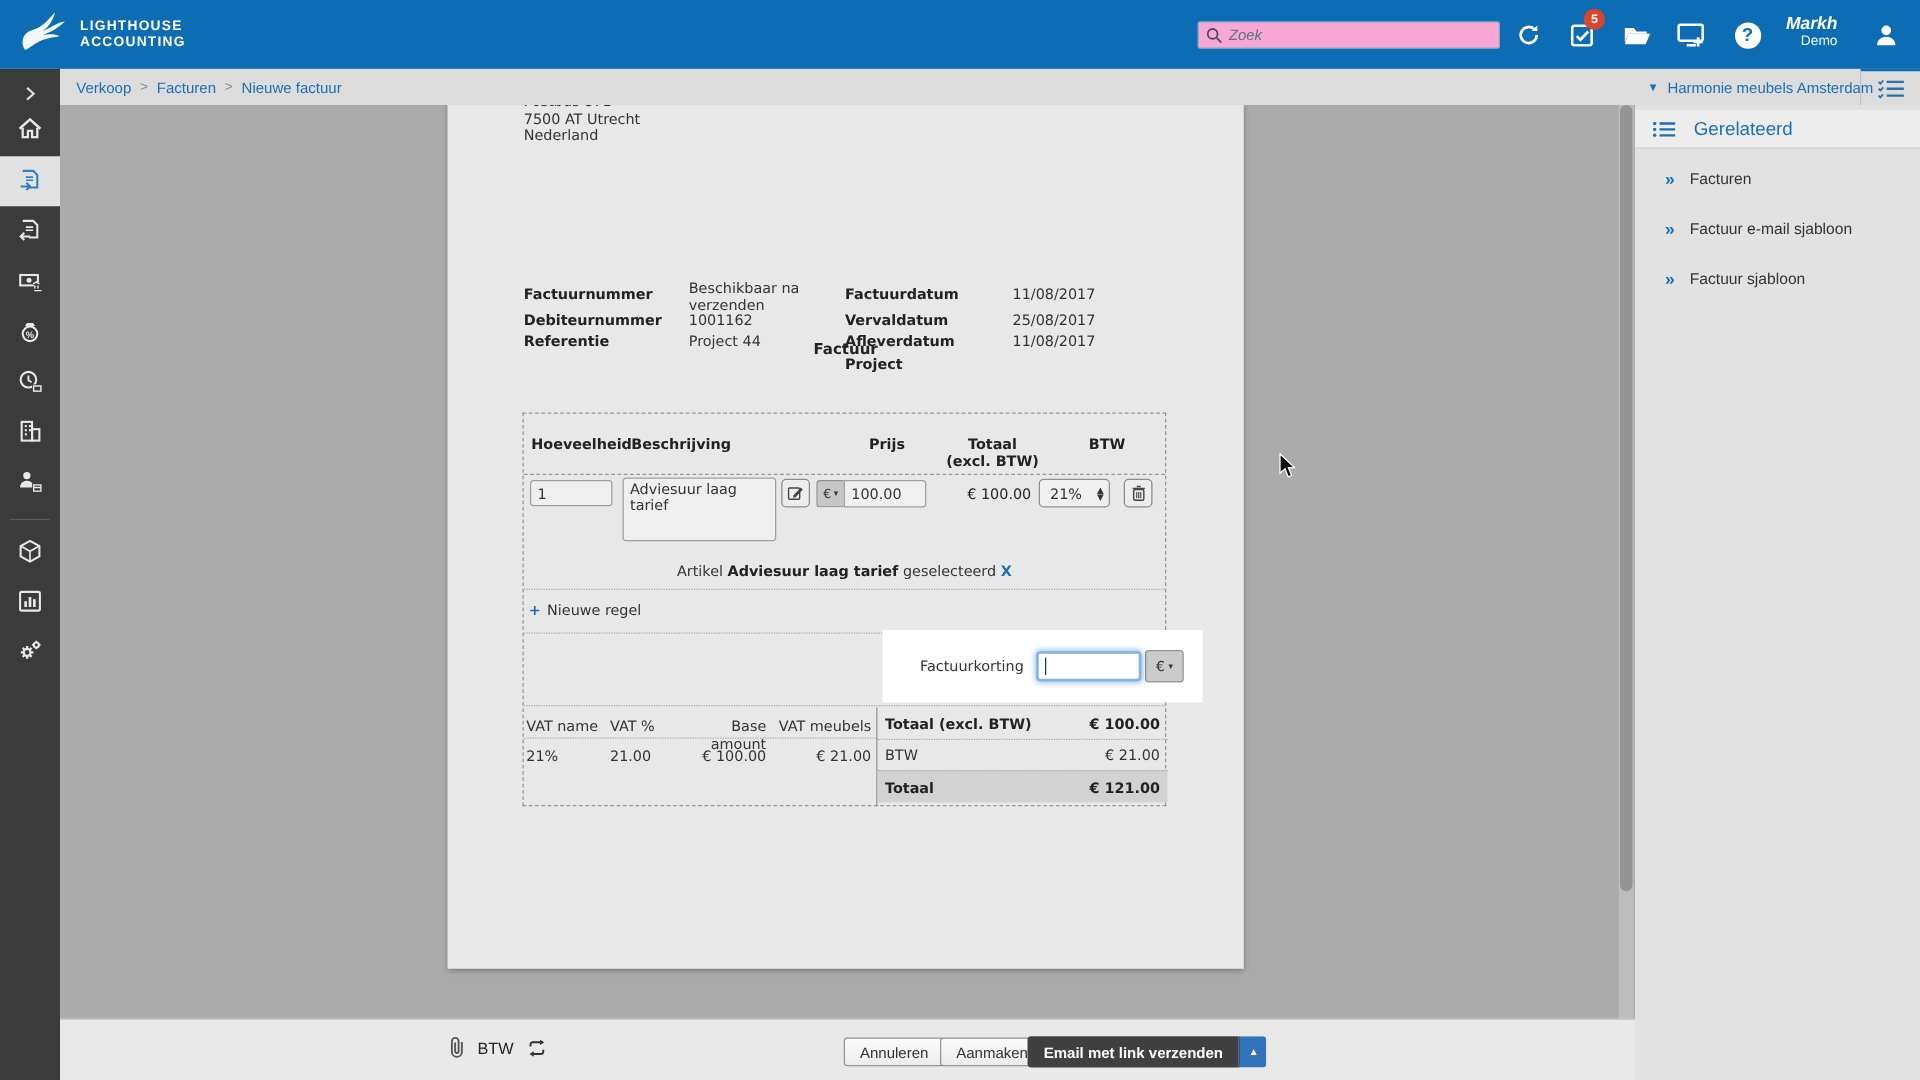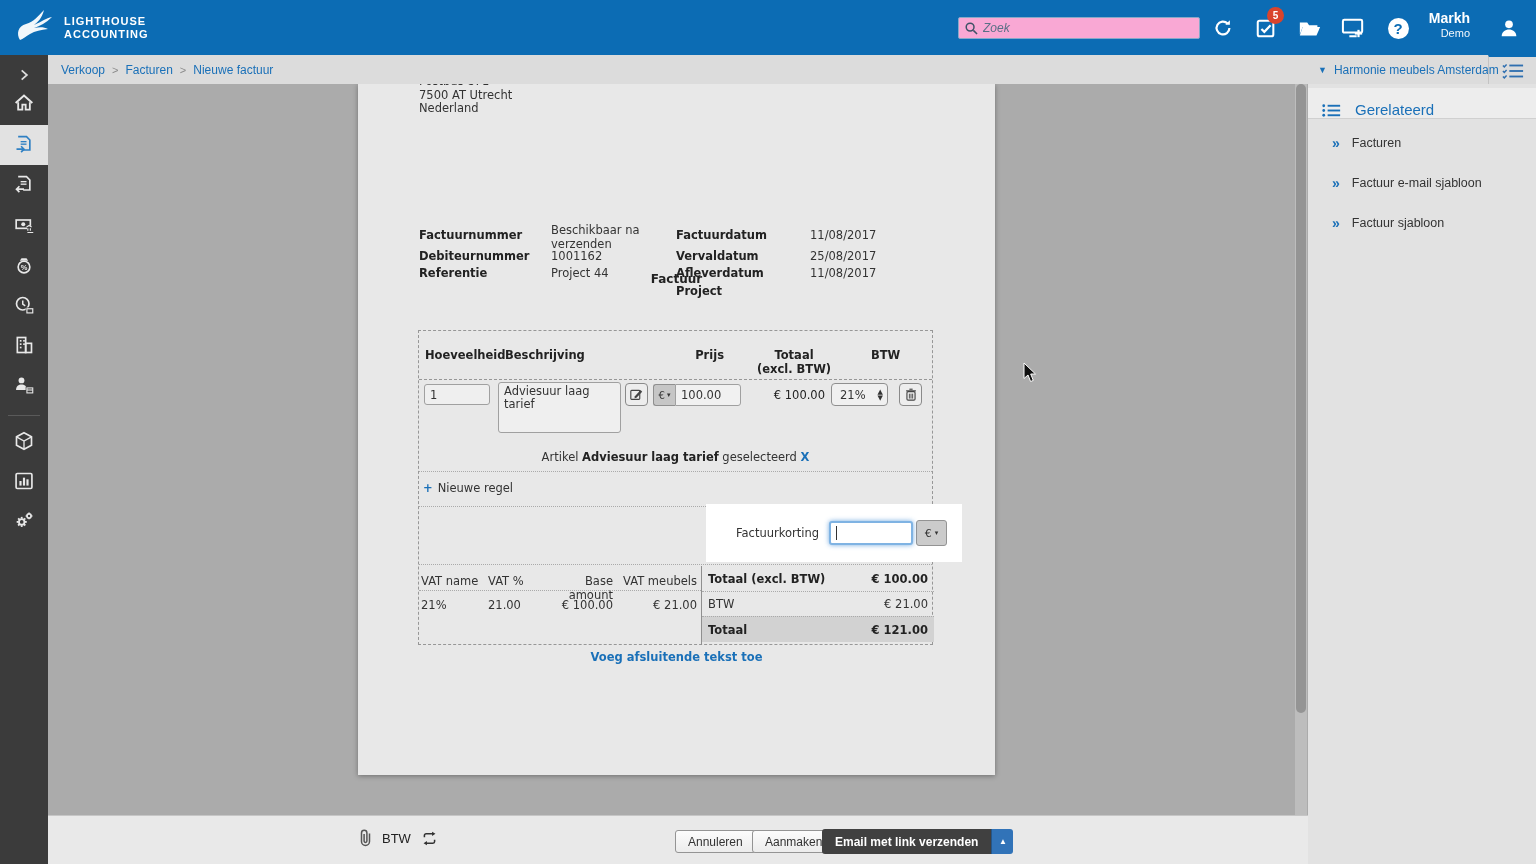--- a/index.html
+++ b/index.html
@@ -10,21 +10,21 @@
   .topbar { position:absolute; left:0; top:0; width:1536px; height:55px; background:#0c6cb4; display:flex; align-items:center; z-index:30; }
   .logo-wrap { display:flex; align-items:center; margin-left:14px; }
   .logo-text { color:#fff; font-weight:bold; font-size:11px; letter-spacing:1px; line-height:13px; margin-left:8px; }
   .search-wrap { position:absolute; left:958px; top:17px; width:242px; height:22px; background:#f9a8d4; border:1px solid #87a9c9; border-radius:2px; display:flex; align-items:center; padding:0 6px; }
   .search-wrap svg { flex:0 0 auto; }
   .search-input { flex:1; border:none; background:transparent; outline:none; font-style:italic; font-size:12px; color:#4d6377; margin-left:5px; font-family:"Liberation Sans",sans-serif; }
   .search-input::placeholder { color:#5b7086; font-style:italic; }
   .tb-icon { position:absolute; top:15px; width:26px; height:26px; display:flex; align-items:center; justify-content:center; color:#fff; cursor:pointer; }
   .badge { position:absolute; left:14px; top:-8px; min-width:17px; height:17px; border-radius:9px; background:#d9442c; color:#fff; font-size:10px; font-weight:bold; display:flex; align-items:center; justify-content:center; padding:0 3px; }
   .user-label { position:absolute; right:66px; top:11px; text-align:right; color:#fff; line-height:15px; }
-  .user-label .u-name { font-weight:bold; font-size:14px; }
+  .user-label .u-name { font-weight:bold; font-size:14px;font-style:italic; }
   .user-label .u-role { font-size:11px; opacity:.95; }
   .help-circle { width:21px; height:21px; background:#fff; border-radius:50%; color:#0c6cb4; font-weight:bold; font-size:15px; display:flex; align-items:center; justify-content:center; }
 
   
   .lsidebar { position:absolute; left:0; top:55px; width:48px; height:809px; background:#3b3b3b; z-index:20; }
   .ls-item { position:absolute; left:0; width:48px; height:40px; display:flex; align-items:center; justify-content:center; color:#e8e8e8; cursor:pointer; }
   .ls-item.active { background:#e2e2e2; color:#2f80c3; }
   .ls-divider { position:absolute; left:8px; width:32px; border-top:1px solid #5a5a5a; }
 
   
@@ -93,21 +93,21 @@
   .tot-row .tv { margin-left:auto; }
   .tot-row.sep { border-top:1px dotted #aaa; }
   .tot-row.gray { background:#d2d2d2; height:26px; }
 
   
   .rpanel { position:absolute; left:1308px; top:55px; width:228px; height:809px; background:#e2e2e2; z-index:10; }
   .rp-top { position:absolute; left:0; top:0; width:228px; height:29px; background:#dcdcdc; display:flex; align-items:center; }
   .rp-company { color:#1a70b8; font-size:12px; margin-left:10px; cursor:pointer; display:flex; align-items:center; }
   .rp-company .carat { font-size:9px; margin-right:7px; }
   .rp-tab { position:absolute; right:0; top:0; width:48px; height:29px; border-left:1px solid #c3c3c3; border-top:2px solid #0c6cb4; display:flex; align-items:center; justify-content:center; cursor:pointer; }
-  .rp-header { position:absolute; left:0; top:33px; width:228px; height:31px; background:#ededed; display:flex; align-items:flex-end; border-bottom:1px solid #d0d0d0; }
+  .rp-header { position:absolute; left:0; top:33px; width:228px; height:31px; background:#ededed; display:flex; align-items:center; border-bottom:1px solid #d0d0d0; }
   .rp-header .hd-txt { color:#1a70b8; font-size:15px; margin-left:14px; }
   .rp-item { position:absolute; left:0; width:228px; height:20px; display:flex; align-items:center; cursor:pointer; }
   .rp-item .chev { color:#1a70b8; font-size:14px; font-weight:bold; margin-left:24px; }
   .rp-item .lbl { color:#333; font-size:12.5px; margin-left:12px; }
 
   
   .footer { position:absolute; left:48px; top:815px; width:1260px; height:49px; background:#e9e9e9; border-top:1px solid #c6c6c6; z-index:10; }
   .f-meta { position:absolute; left:310px; top:13px; display:flex; align-items:center; color:#222; }
   .f-meta .btw-txt { font-size:13px; margin:0 10px; }
   .btn { position:absolute; top:14px; height:23px; border:1px solid #949494; border-radius:3px; background:linear-gradient(#fcfcfc,#ececec); font-size:12px; color:#333; display:flex; align-items:center; justify-content:center; padding:0 12px; cursor:pointer; font-family:"Liberation Sans",sans-serif; }
@@ -427,21 +427,20 @@
               <span class="tv">€ 21.00</span>
           </div>
           <div class="tot-row b sep gray">
             <span>Totaal</span>
               <span class="tv">€ 121.00</span>
           </div>
         </div>
       </div>
     </div>
 
-    <div class="closing-link"><span class="link">Voeg afsluitende tekst toe</span></div>
   </div>
 
   <div class="vscroll">
       <div class="thumb"></div>
     </div>
 </div>
 
 <div class="rpanel">
   <div class="rp-top">
     <span class="rp-company">

